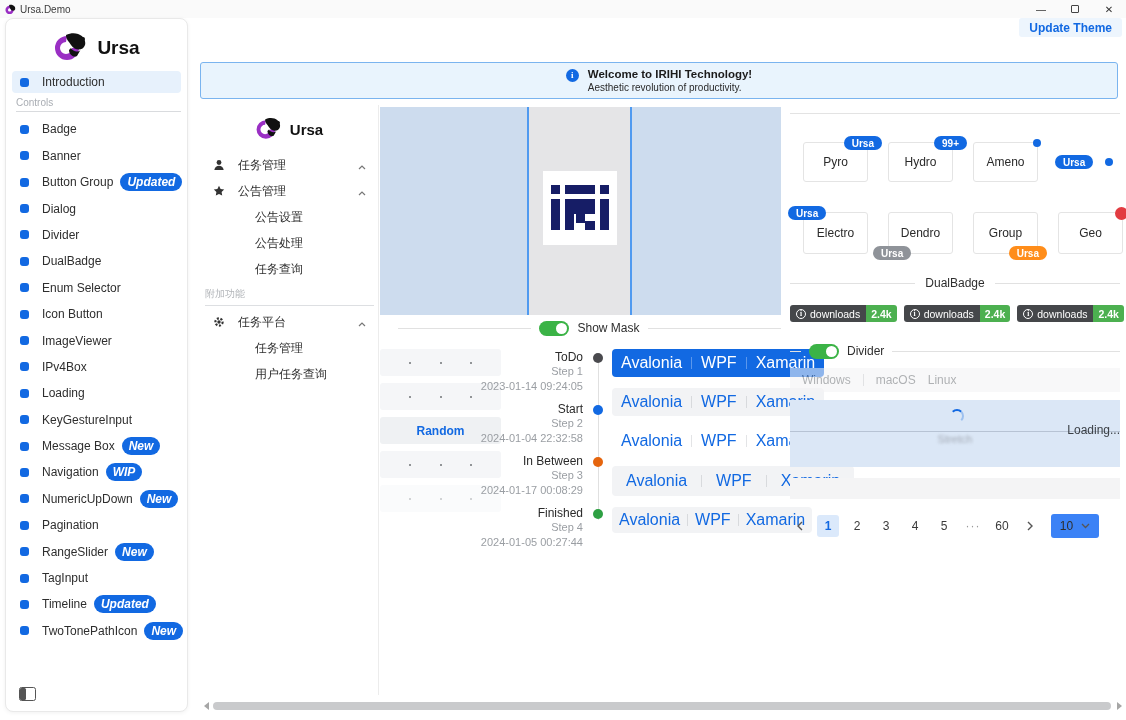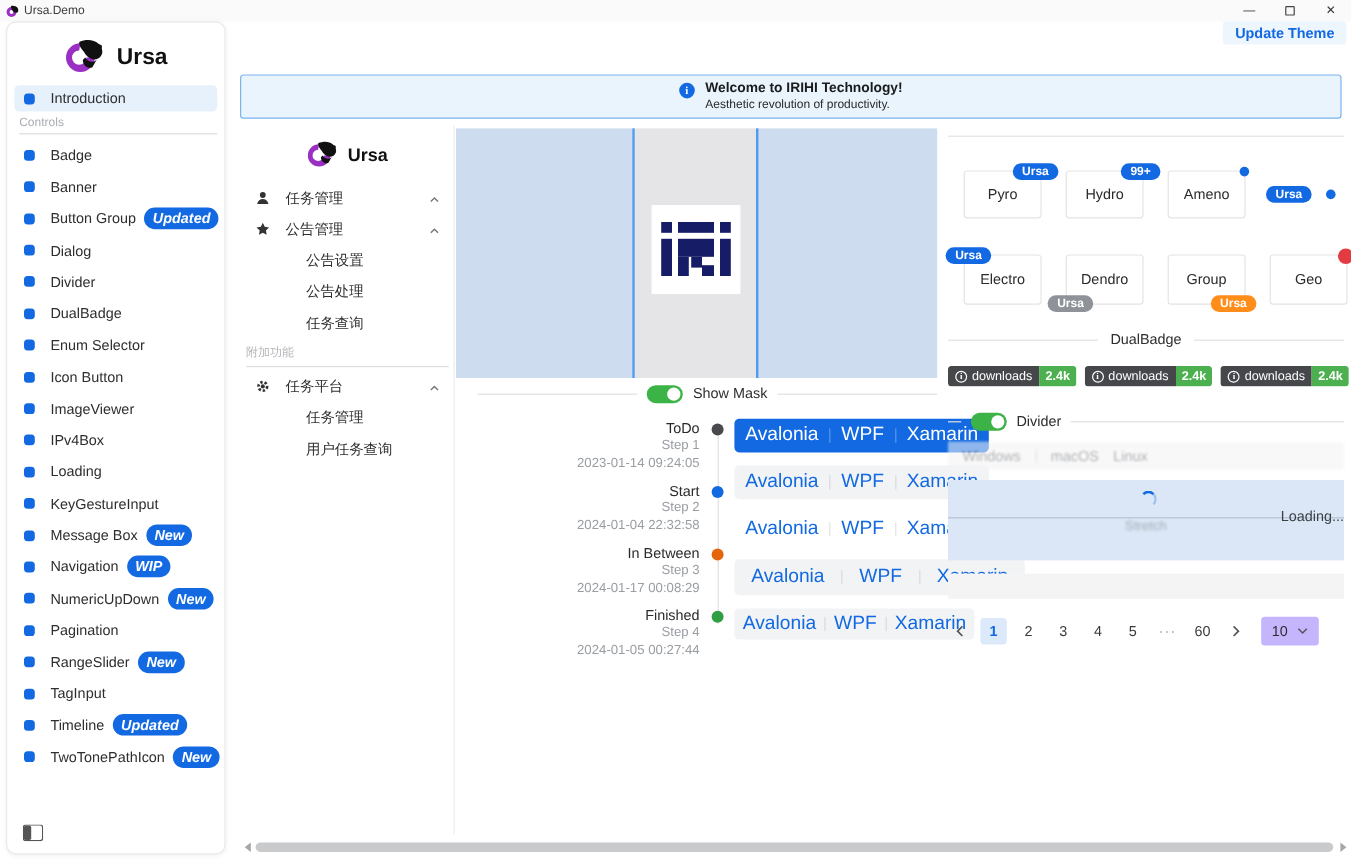--- a/index.html
+++ b/index.html
@@ -138,21 +138,21 @@
   #loading-text { position:absolute; left:0; top:23px; width:330px; text-align:right; font-size:12px; color:#3b4046; }
   #loading-behind { position:absolute; left:0; top:33px; width:330px; text-align:center; font-size:11px; color:#8b9099; filter:blur(1.5px); opacity:.7; }
 
   #skeleton-bar { position:absolute; left:2px; top:373px; width:330px; height:21px; background:#f4f4f5; }
 
   #pagination { position:absolute; left:2px; top:409px; display:flex; align-items:center; gap:7px; }
   .pg-btn { width:20px; height:22px; display:flex; align-items:center; justify-content:center; background:transparent; border:none; }
   .pg-item { min-width:22px; height:22px; display:flex; align-items:center; justify-content:center; font-size:12px; color:#3a3a3a; border-radius:3px; padding:0 3px; }
   .pg-item.current { background:#dbe9fb; color:#1269e2; font-weight:bold; }
   .pg-item.ellipsis { color:#9a9a9a; letter-spacing:1px; }
-  #page-size { display:flex; align-items:center; justify-content:center; gap:8px; width:48px; height:24px; background:#c4b5fd; border-radius:3px; font-size:12px; color:#2e2e2e; margin-left:4px; }
+  #page-size { display:flex; align-items:center; justify-content:center; gap:8px; width:48px; height:24px; background:#3b82f6; border-radius:3px; font-size:12px; color:#2e2e2e; margin-left:4px; }
 
   
   #hscrollbar { left:200px; top:699px; width:926px; height:14px; display:flex; align-items:center; }
   .sb-arrow { width:0; height:0; border-style:solid; }
   .arrow-left { border-width:4px 5px 4px 0; border-color:transparent #a6a6a6 transparent transparent; margin:0 4px; }
   .arrow-right { border-width:4px 0 4px 5px; border-color:transparent transparent transparent #a6a6a6; margin:0 4px; }
   #hscroll-thumb { height:8px; border-radius:4px; background:#c9cacc; flex:1; margin-right:2px; }
 </style>
 </head>
 <body>
@@ -389,20 +389,37 @@
 
   <div id="showmask-row" class="abs">
     <div class="divider-line"></div>
     <div class="toggle">
         <div class="knob"></div>
       </div>
     <span class="toggle-label">Show Mask</span>
     <div class="divider-line"></div>
   </div>
 
+  <div id="ipv4-col" class="abs"><div class="ipv4-box">
+        <span class="dot"></span>
+        <span class="dot"></span>
+        <span class="dot"></span>
+      </div><div class="ipv4-box">
+        <span class="dot"></span>
+        <span class="dot"></span>
+        <span class="dot"></span>
+      </div><button id="random-btn">Random</button><div class="ipv4-box">
+        <span class="dot"></span>
+        <span class="dot"></span>
+        <span class="dot"></span>
+      </div><div class="ipv4-box disabled">
+        <span class="dot"></span>
+        <span class="dot"></span>
+        <span class="dot"></span>
+      </div></div>
 
   <div id="timeline" class="abs">
     <div id="timeline-line"></div>
   <div class="tl-step">
         <div class="tl-title">ToDo</div>
         <div class="tl-sub">Step 1</div>
         <div class="tl-sub">2023-01-14 09:24:05</div>
         <span class="tl-dot" style="background: rgb(74, 74, 78);"></span>
       </div>
       <div class="tl-step">

